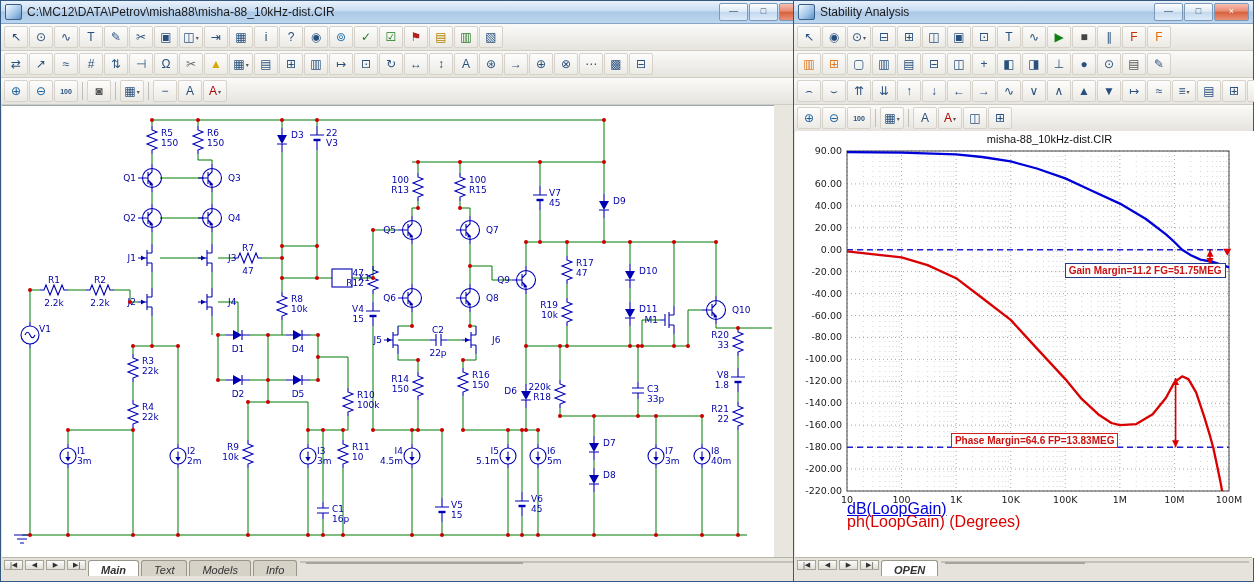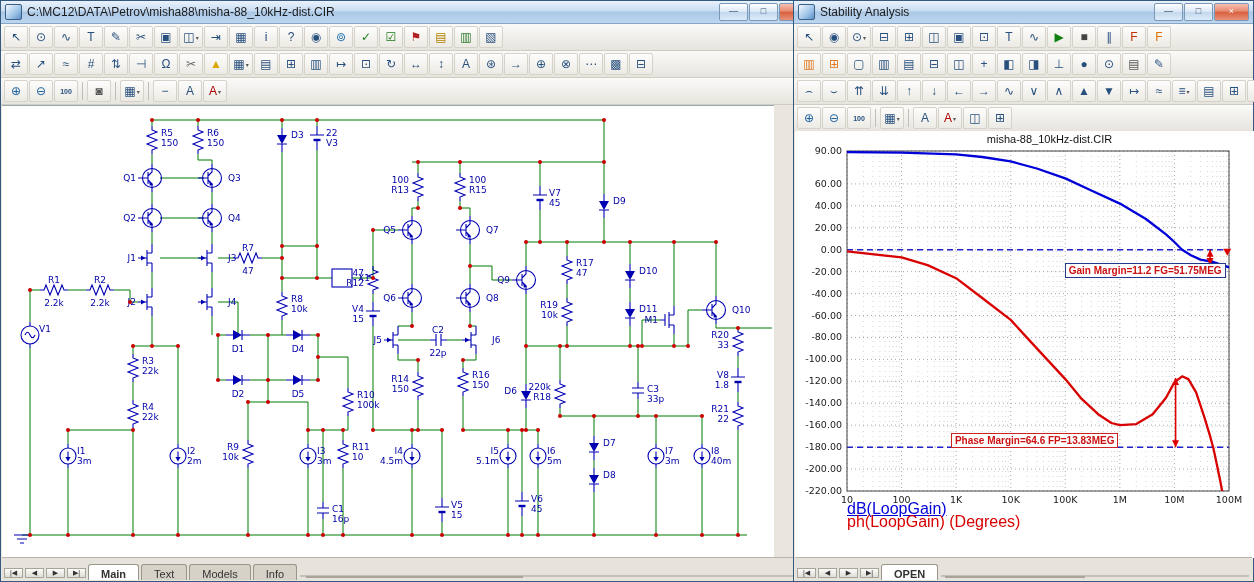--- a/index.html
+++ b/index.html
@@ -30,22 +30,22 @@
   
   .lw-canvas{position:absolute;left:1px;top:104px;width:772px;height:454px;background:#ffffff;
     border-top:1px solid #9aa7b5;overflow:hidden;}
   .vscroll{position:absolute;right:1px;top:104px;width:16px;height:454px;background:#f1efe9;
     border-left:1px solid #c5c1b8;}
   .sbtn{height:15px;width:100%;background:linear-gradient(#fdfdfc,#dcd8cf);border:1px solid #a8a49a;
     box-sizing:border-box;font-size:7px;text-align:center;line-height:13px;color:#555;}
   .sbtn.bottom{position:absolute;bottom:0;}
   .vthumb{position:absolute;left:1px;right:1px;top:18px;height:120px;
     background:linear-gradient(90deg,#fdfdfc,#d9d5cc);border:1px solid #a8a49a;border-radius:2px;}
-  .tabrow{position:absolute;left:1px;right:1px;bottom:1px;height:22px;display:flex;align-items:flex-end;
-    background:#e6e3dc;border-top:1px solid #b8b4aa;}
+  .tabrow{position:absolute;left:1px;right:1px;bottom:1px;height:22px;display:flex;align-items:flex-start;
+    background:#e6e3dc;border-top:1px solid #b8b4aa;font-style:italic;}
   .tabnav{width:17px;margin:2px 0 2px 2px;font-size:7px;display:flex;align-items:center;justify-content:center;
     border:1px solid #a8a49a;background:linear-gradient(#fcfcfa,#e0ddd5);color:#333;}
   .tab{padding:3px 12px 0 12px;font-size:11px;color:#333;border:1px solid #9a9689;border-bottom:none;
     background:#d6d2c8;margin-top:2px;margin-left:2px;border-radius:3px 3px 0 0;}
   .tab.active{background:#ffffff;font-weight:bold;}
   .hscroll{flex:1;margin:3px 3px;background:#f1efe9;border:1px solid #c5c1b8;position:relative;}
   .hthumb{position:absolute;top:0;bottom:0;background:linear-gradient(#fdfdfc,#d9d5cc);border:1px solid #a8a49a;}
   
   #schematic-svg{position:absolute;left:0;top:0;}
   .wire{stroke:#007a00;stroke-width:1;fill:none;}

